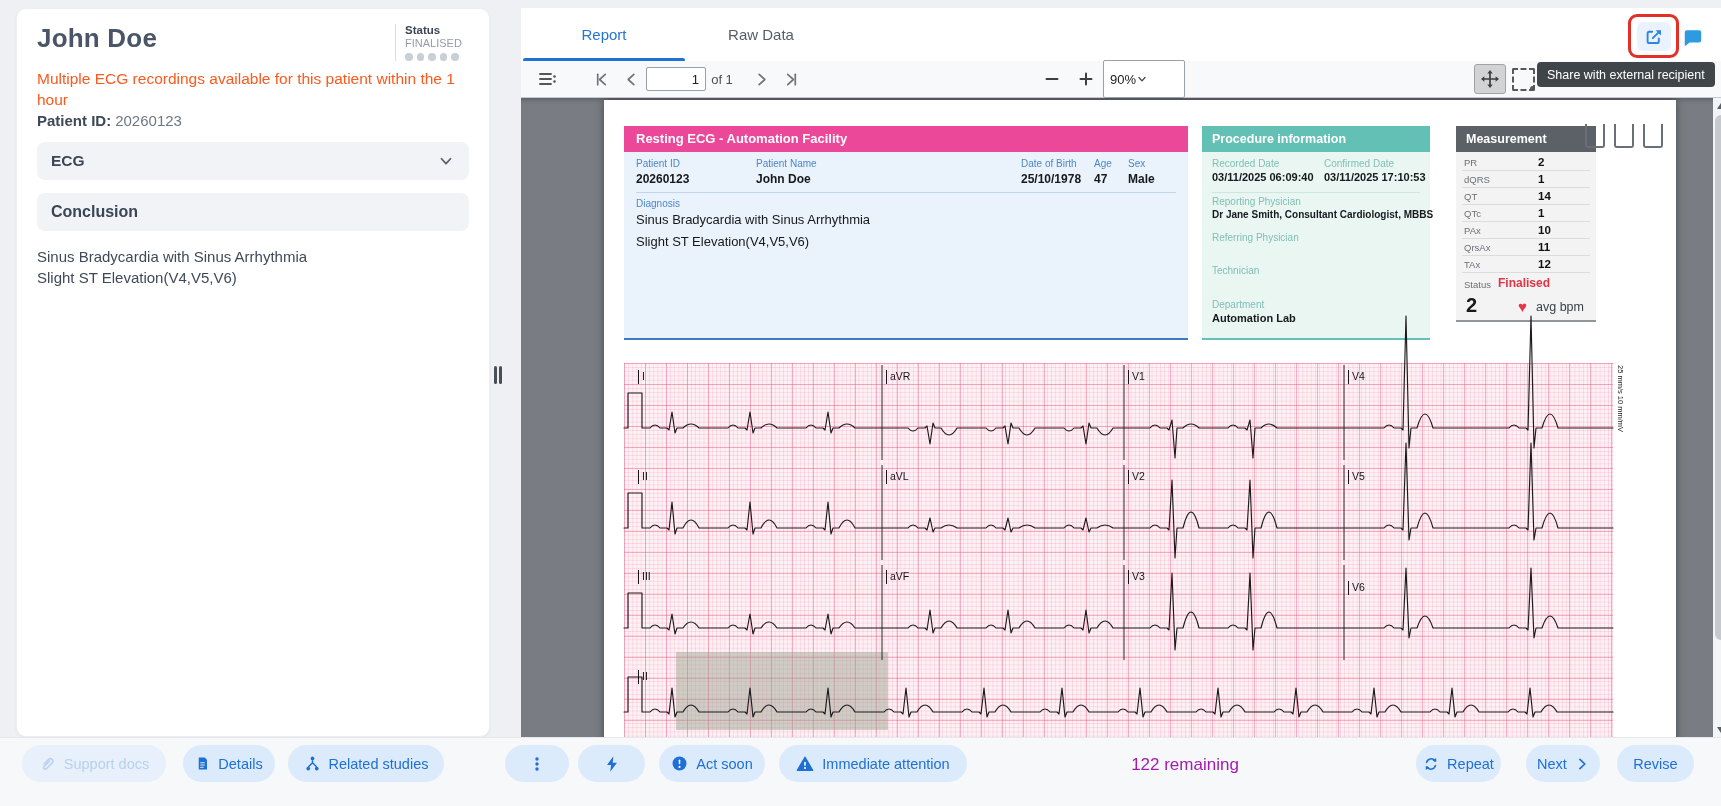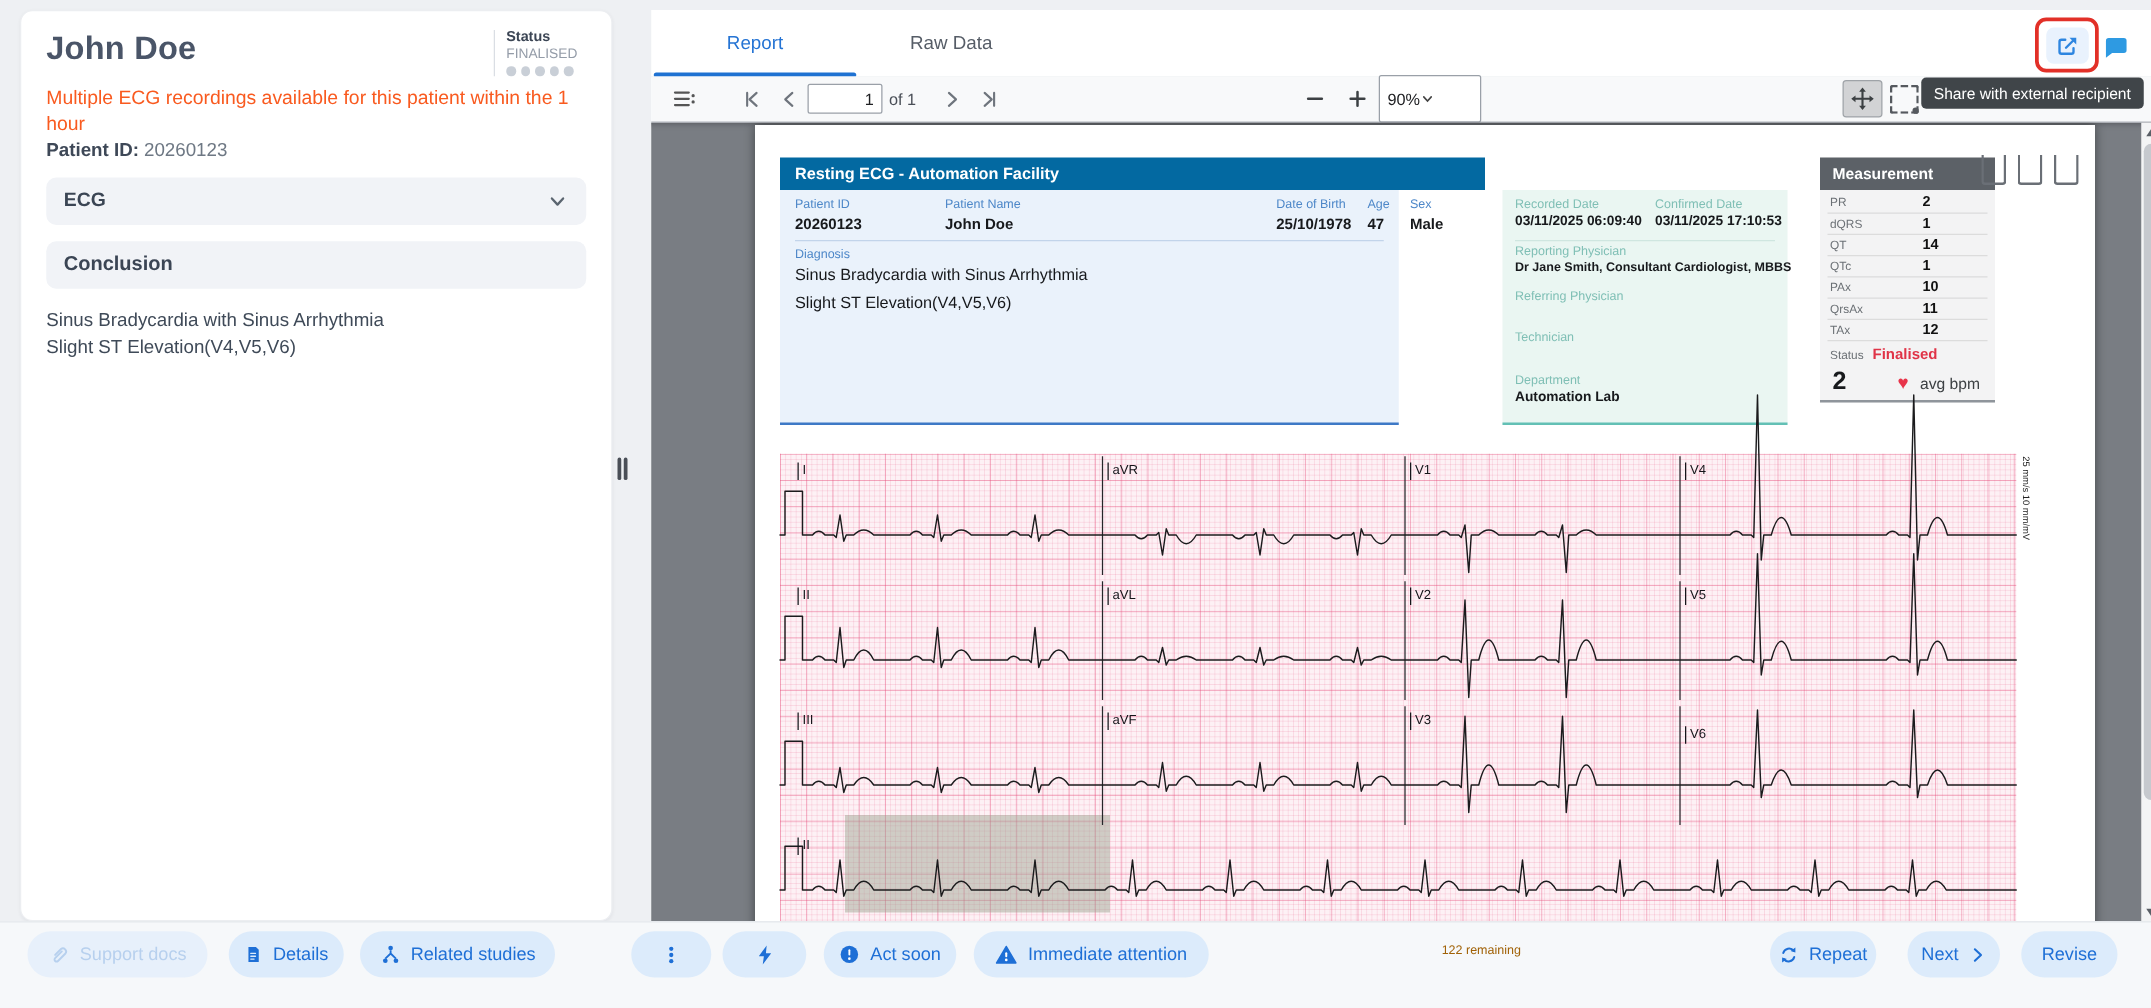--- a/index.html
+++ b/index.html
@@ -68,23 +68,23 @@
            font-size:12.5px;display:flex;align-items:center;padding:0 10px;z-index:40;white-space:nowrap;}
   .stub-icons{position:absolute;left:1064px;top:63px;display:flex;gap:9px;z-index:5;}
   .stub-icons i{width:16px;height:22px;border:2px solid #6a6f76;border-top:none;border-radius:0 0 3px 3px;display:block;}
 
   
   .viewer{position:absolute;left:0;top:90px;width:1208px;height:639px;background:#797d83;overflow:hidden;
           box-shadow:inset 0 5px 6px -5px rgba(0,0,0,.4);}
   .page{position:absolute;left:83px;top:2px;width:1072px;height:660px;background:#fff;
         box-shadow:0 0 8px rgba(0,0,0,.45);}
 
-  .doc-header{position:absolute;left:20px;top:26px;width:564px;height:26px;background:#0369a1;color:#fff;
+  .doc-header{position:absolute;left:20px;top:26px;width:564px;height:26px;background:#ec4899;color:#fff;
               font-size:13px;font-weight:700;line-height:26px;padding-left:12px;box-sizing:border-box;}
-  .patient-body{position:absolute;left:20px;top:52px;width:495px;height:188px;background:#eaf2fb;
+  .patient-body{position:absolute;left:20px;top:52px;width:564px;height:188px;background:#eaf2fb;
                 border-bottom:2px solid #3e79c6;box-sizing:border-box;}
   .pf-label{position:absolute;font-size:10px;color:#4d87c8;}
   .pf-value{position:absolute;font-size:12px;font-weight:700;color:#17191c;}
   .patient-divider{position:absolute;left:12px;right:12px;top:40px;border-top:1px solid #c2d4ea;}
   .diag-label{position:absolute;left:12px;top:46px;font-size:10px;color:#4d87c8;}
   .diag-line{position:absolute;left:12px;font-size:13px;color:#16181b;}
 
   .proc-header{position:absolute;left:598px;top:26px;width:228px;height:26px;background:#63c0b5;color:#fff;
                font-size:12.5px;font-weight:700;line-height:26px;padding-left:10px;box-sizing:border-box;}
   .proc-body{position:absolute;left:598px;top:52px;width:228px;height:188px;background:#eaf6f2;
@@ -129,21 +129,21 @@
   .tri-up{width:0;height:0;border-left:4px solid transparent;border-right:4px solid transparent;border-bottom:6px solid #5a5f66;}
   .tri-down{width:0;height:0;border-left:4px solid transparent;border-right:4px solid transparent;border-top:6px solid #5a5f66;}
   .sb-thumb{position:absolute;left:1.5px;top:17px;width:12px;height:525px;background:#c6c9ce;border-radius:6px;cursor:pointer;}
 
   
   .bottom-bar{position:absolute;left:0;top:737px;width:1721px;height:69px;background:#f6f8fa;border-top:1px solid #e4e7eb;}
   .bb-btn{position:absolute;top:7px;height:37px;border-radius:18.5px;background:#dcebfb;color:#1e6fd6;border:none;
           font-size:14.5px;font-weight:500;display:flex;align-items:center;justify-content:center;gap:8px;
           cursor:pointer;font-family:inherit;}
   .bb-btn.disabled{background:#e7f0fb;color:#b7d0ee;cursor:default;}
-  .remaining{position:absolute;left:1100px;top:17px;width:170px;text-align:center;font-size:10px;color:#a16207;}
+  .remaining{position:absolute;left:1100px;top:17px;width:170px;text-align:center;font-size:17px;color:#a21caf;}
 
   svg{display:block;}
 </style>
 </head>
 <body>
 
 <div class="app">
 
   <aside class="sidebar">
     <div class="sb-head">
@@ -301,20 +301,21 @@
           <span class="pf-label" style="left:470px;top:6px">Age</span>
           <span class="pf-value" style="left:470px;top:20px">47</span>
           <span class="pf-label" style="left:504px;top:6px">Sex</span>
           <span class="pf-value" style="left:504px;top:20px">Male</span>
           <div class="patient-divider"></div>
           <span class="diag-label">Diagnosis</span>
           <span class="diag-line" style="top:60px">Sinus Bradycardia with Sinus Arrhythmia</span>
           <span class="diag-line" style="top:82px">Slight ST Elevation(V4,V5,V6)</span>
         </div>
 
+        <div class="proc-header">Procedure information</div>
         <div class="proc-body">
           <span class="pr-label" style="left:10px;top:6px">Recorded Date</span>
           <span class="pr-value" style="left:10px;top:19px">03/11/2025 06:09:40</span>
           <span class="pr-label" style="left:122px;top:6px">Confirmed Date</span>
           <span class="pr-value" style="left:122px;top:19px">03/11/2025 17:10:53</span>
           <div class="proc-divider"></div>
           <span class="pr-label" style="left:10px;top:44px">Reporting Physician</span>
           <span class="pr-value" style="left:10px;top:57px;font-size:10px">Dr Jane Smith, Consultant Cardiologist, MBBS</span>
           <span class="pr-label" style="left:10px;top:80px">Referring Physician</span>
           <span class="pr-label" style="left:10px;top:113px">Technician</span>

